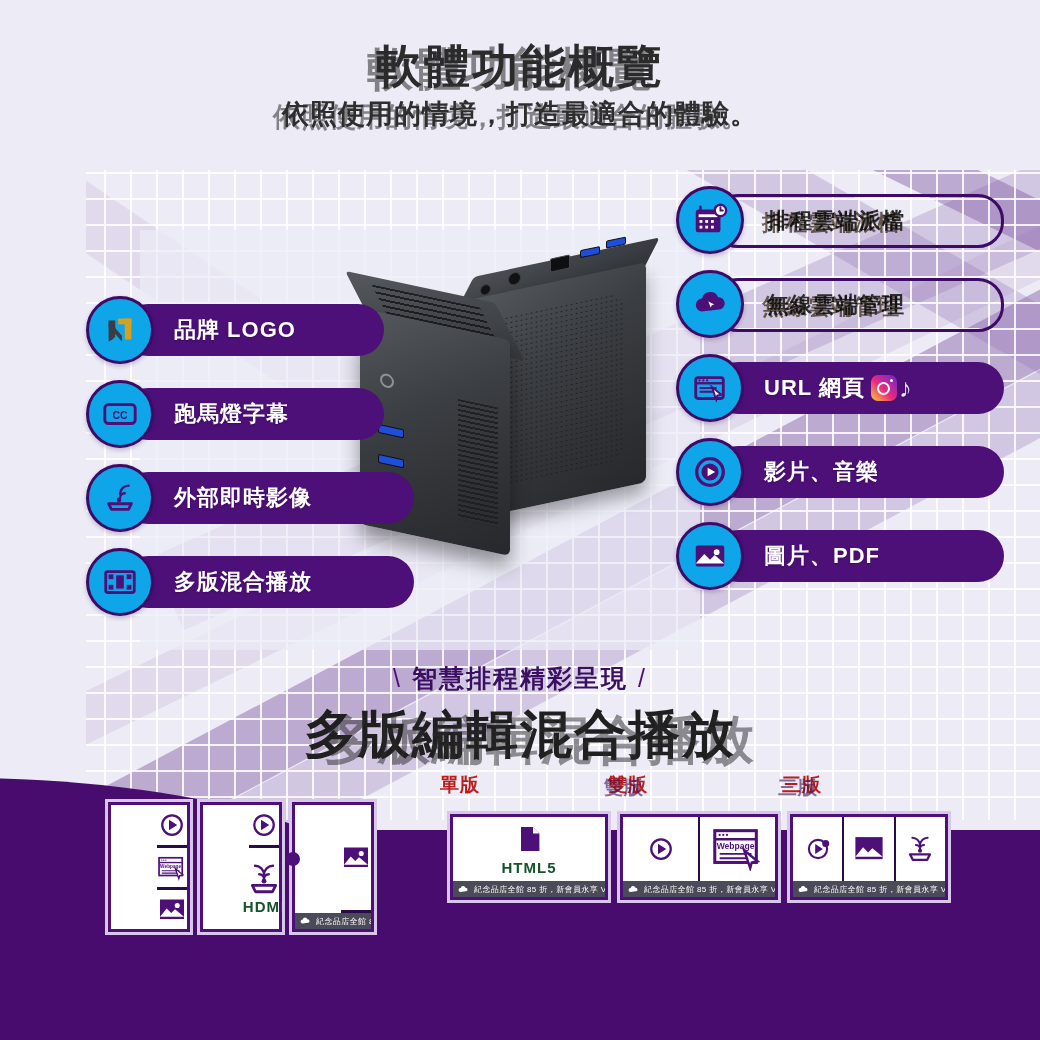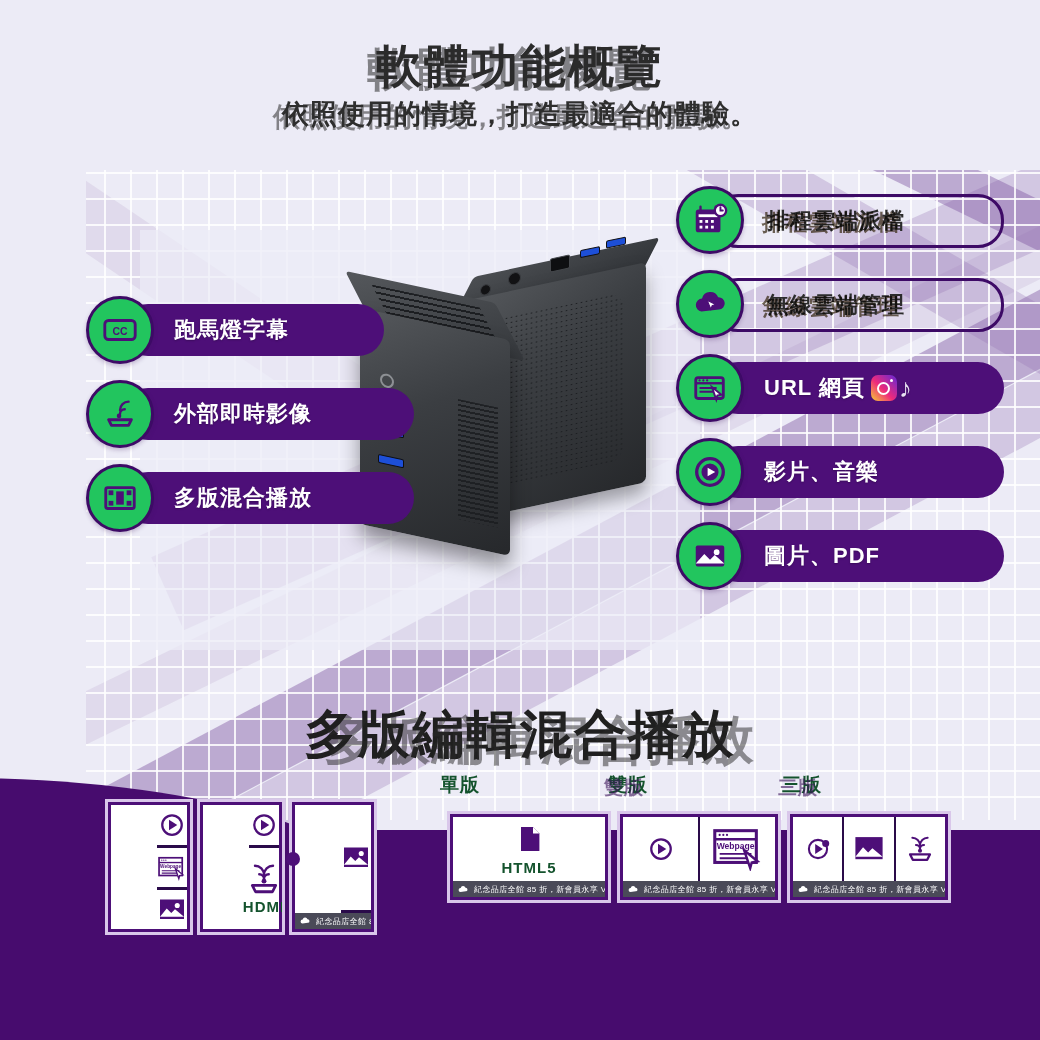--- a/index.html
+++ b/index.html
@@ -128,21 +128,21 @@
     left: -5px; top: 2px;
     color: rgba(60,45,25,0.75);
     mix-blend-mode: multiply;
   }
 
   .pill-icon {
     position: relative;
     z-index: 3;
     width: 68px; height: 68px;
     border-radius: 50%;
-    background: #22c55e;
+    background: #0ea5e9;
     border: 3px solid #3d0a66;
     display: flex;
     align-items: center;
     justify-content: center;
     flex: 0 0 68px;
     box-shadow: 0 2px 4px rgba(60,20,90,0.25);
   }
   .pill-icon svg { width: 38px; height: 38px; display: block; }
   .w-240 { width: 262px; }
   .w-270 { width: 292px; }
@@ -231,21 +231,21 @@
     transform: translate(20px, 6px);
     color: #2a2a2a;
   }
 
   
   .cards { position: absolute; left: 0; right: 0; top: 780px; z-index: 28; }
   .card-label {
     position: absolute;
     font-size: 19px;
     font-weight: bold;
-    color: #14532d;
+    color: #b91c1c;
     letter-spacing: 1px;
   }
   .card-label.ghosted::after {
     content: attr(data-ghost);
     position: absolute;
     left: -4px; top: 3px;
     color: rgba(60,20,90,0.6);
   }
 
   .vcard {
@@ -420,20 +420,33 @@
       <div class="port usb" style="left:18px; top:112px;"></div>
       <div class="port usb" style="left:18px; top:142px;"></div>
       <div class="port" style="left:20px; top:170px; width:18px; height:8px; background:#141518; border:1px solid #4a4d51; border-radius:4px;"></div>
       <div class="port round" style="left:20px; top:190px; width:13px; height:13px; border:2px solid #7c7f83; background:#0d0e10;"></div>
       <div class="vent" style="left:98px; top:70px; width:40px; height:120px; background:repeating-linear-gradient(to bottom, #1b1d20 0 2px, transparent 2px 5px);"></div>
     </div>
   </div>
 
   <div class="pill-col left">
 
+    <div class="pill filled">
+      <div class="pill-body w-240">
+        <span class="pill-label">品牌 LOGO</span>
+      </div>
+      <div class="pill-icon">
+        <svg viewBox="0 0 40 40">
+          <path d="M8 32 L8 10 L15 10 L15 27 L12 30 Z" fill="#3a3d42"></path>
+          <path d="M8 10 L22 26 L22 32 L8 16 Z" fill="#3a3d42"></path>
+          <path d="M25 8 L32 8 L32 30 L25 30 L25 13 L28 10 Z" fill="#d8a01e"></path>
+          <path d="M18 8 L32 8 L32 14 L18 14 Z" fill="#d8a01e"></path>
+        </svg>
+      </div>
+    </div>
 
     <div class="pill filled">
       <div class="pill-body w-240">
         <span class="pill-label">跑馬燈字幕</span>
       </div>
       <div class="pill-icon">
         <svg viewBox="0 0 40 40">
           <rect x="4" y="10" width="32" height="20" rx="4" fill="none" stroke="#4d0f78" stroke-width="3"></rect>
           <text x="20" y="25" font-size="11" font-weight="bold" fill="#4d0f78" text-anchor="middle" font-family="Liberation Sans, sans-serif">CC</text>
         </svg>
@@ -558,20 +571,23 @@
         <svg viewBox="0 0 40 40">
           <rect x="5" y="9" width="30" height="22" rx="2" fill="#4d0f78"></rect>
           <path d="M5 28 l9 -10 l6 6 l5 -5 l10 9 z" fill="#fff"></path>
           <circle cx="27" cy="16" r="3" fill="#fff"></circle>
         </svg>
       </div>
     </div>
 
   </div>
 
+  <div class="mid-head mid-small">
+    <span class="slash">\</span><span>智慧排程精彩呈現</span><span class="slash">/</span>
+  </div>
   <div class="mid-head mid-big">
     <span class="ghost">多版編輯混合播放</span>
     <span>多版編輯混合播放</span>
   </div>
 
   <div class="cards">
 
     <div class="card-label" style="left:440px; top:-8px;">單版</div>
     <div class="card-label ghosted" style="left:608px; top:-8px;" data-ghost="雙版">雙版</div>
     <div class="card-label ghosted" style="left:782px; top:-8px;" data-ghost="三版">三版</div>

